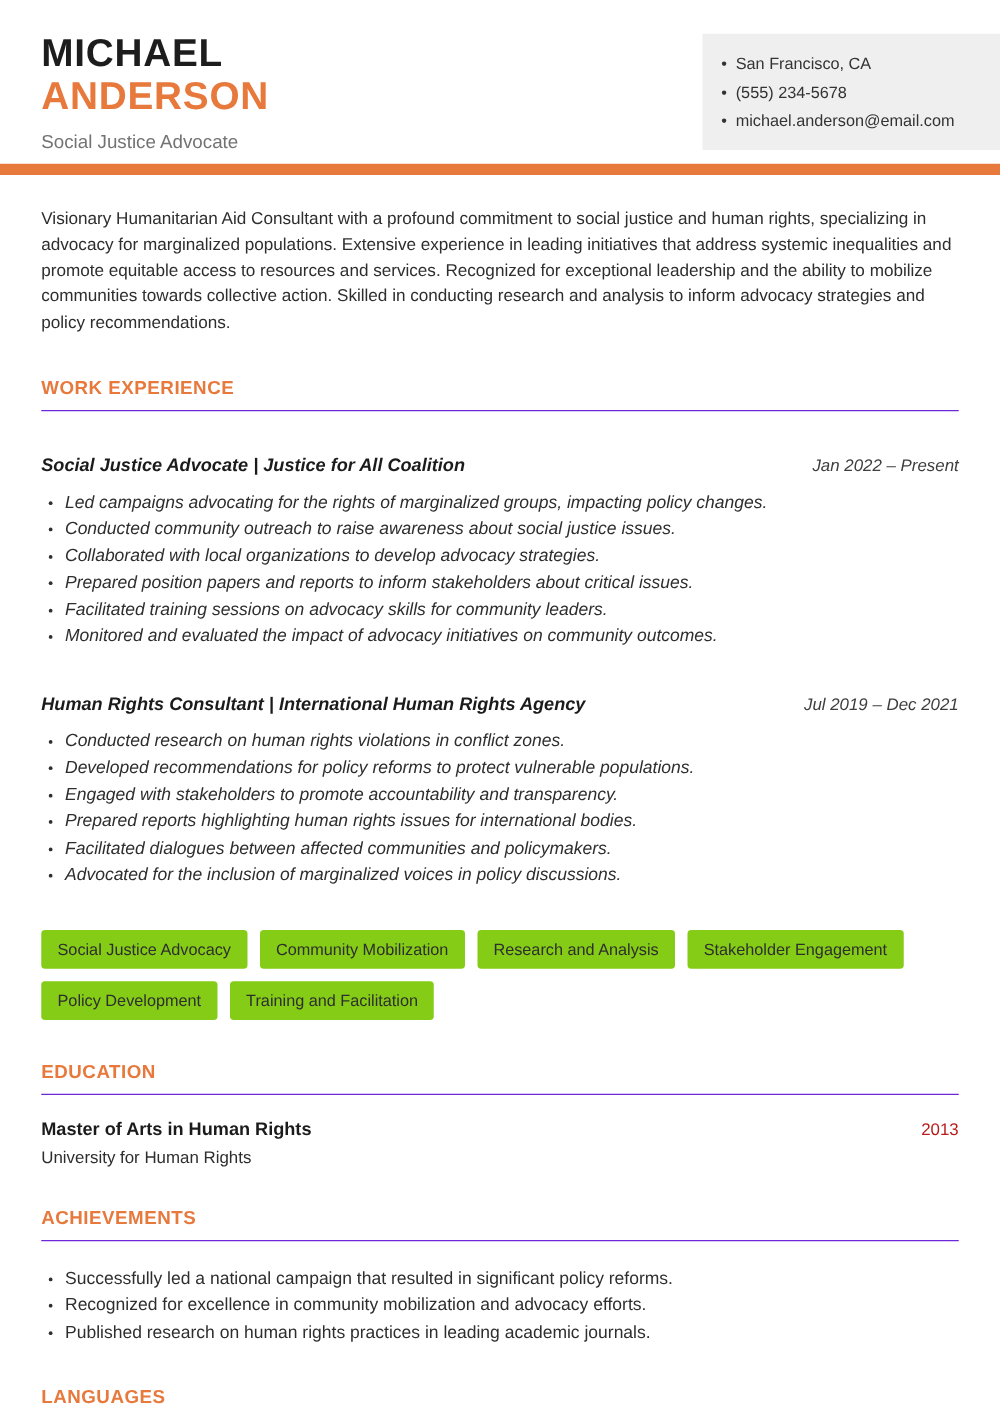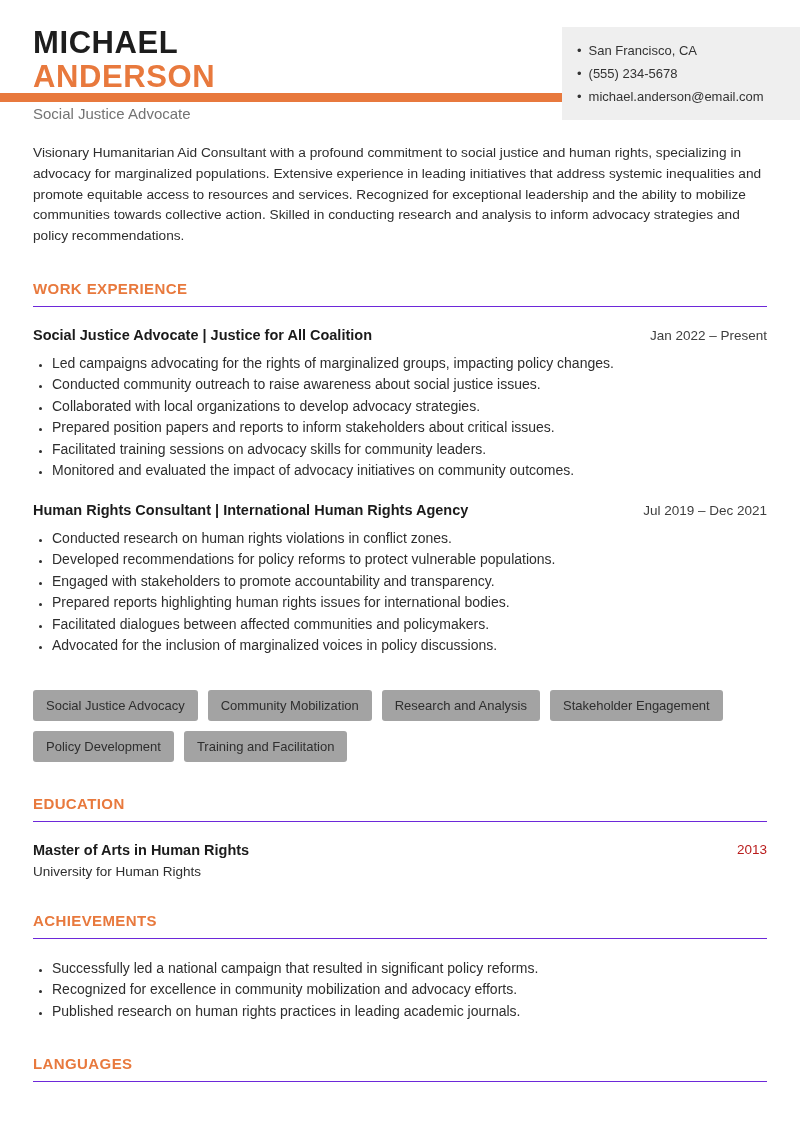--- a/index.html
+++ b/index.html
@@ -6,57 +6,57 @@
   html, body { background: #ffffff; }
   body {
     width: 800px;
     font-family: "Liberation Sans", sans-serif;
     color: #2b2b2b;
     -webkit-font-smoothing: antialiased;
   }
   .page { width: 800px; min-height: 1130px; background: #fff; position: relative; }
 
   
-  .header { position: relative; padding: 26px 33px 0 33px; height: 93px; }
+  .header { position: relative; padding: 26px 33px 0 33px; height: 131px; }
   .name h1 { font-weight: 700; font-size: 31px; line-height: 34px; letter-spacing: 0.6px; }
   .first-name { display: block; color: #1d1d1d; }
   .last-name  { display: block; color: #E8793D; }
   .header-title { margin-top: 11px; font-size: 15px; color: #737373; }
 
   .contact-box {
     position: absolute; top: 27px; right: 0;
     width: 238px; background: #EFEFEF;
     padding: 12px 16px 12px 15px;
   }
   .contact-item { display: flex; gap: 7px; font-size: 13px; color: #333; line-height: 23px; align-items: baseline; }
   .bullet-glyph { font-size: 13px; color: #333; }
 
   .accent-bar { width: 100%; height: 9px; background: #E8793D; }
 
   
   .content { padding: 0 33px 40px 33px; }
-  .summary { margin-top: 41px; font-size: 13.7px; line-height: 20.8px; color: #2e2e2e; }
+  .summary { margin-top: 25px; font-size: 13.7px; line-height: 20.8px; color: #2e2e2e; }
 
   section { margin-top: 33px; }
   .section-heading {
     color: #E8793D; font-size: 15px; font-weight: 700;
     letter-spacing: 0.4px; padding-bottom: 9px;
     border-bottom: 1px solid #6d28d9;
   }
 
-  .job { margin-top: 20px; }
+  .job { margin-top: 36px; font-style: italic; }
   .job-header { display: flex; justify-content: space-between; align-items: baseline; }
   .job-title { font-size: 14.5px; font-weight: 700; color: #1b1b1b; }
   .job-dates { font-size: 13.5px; color: #3e3e3e; white-space: nowrap; }
   ul.bullets { margin-top: 10px; padding-left: 19px; }
   ul.bullets li { font-size: 14px; color: #2e2e2e; line-height: 21.5px; }
   ul.bullets li::marker { color: #2e2e2e; font-size: 11px; }
 
   .tags { display: flex; flex-wrap: wrap; gap: 10px; margin-top: 19px; }
-  .tag { background: #a3a3a3; color: #2e2e2e; font-size: 13px; padding: 8px 13px; border-radius: 3px; }
+  .tag { background: #84cc16; color: #2e2e2e; font-size: 13px; padding: 8px 13px; border-radius: 3px; }
 
   .edu-entry { margin-top: 20px; }
   .edu-row { display: flex; justify-content: space-between; align-items: flex-start; }
   .edu-degree { font-size: 14.5px; font-weight: 700; color: #1b1b1b; }
   .edu-year { font-size: 13.5px; color: #b91c1c; }
   .edu-school { margin-top: 6px; font-size: 13.5px; color: #2e2e2e; }
 </style>
 </head>
 <body>
 

